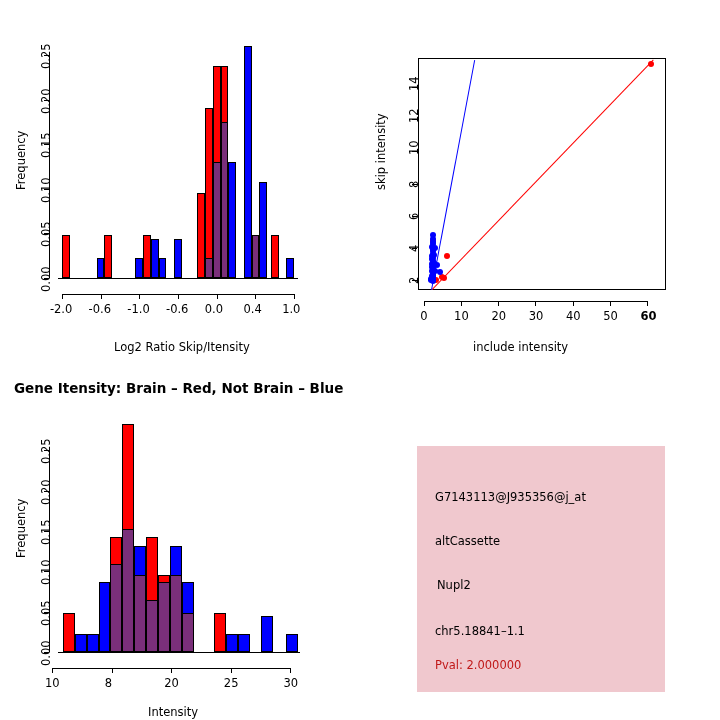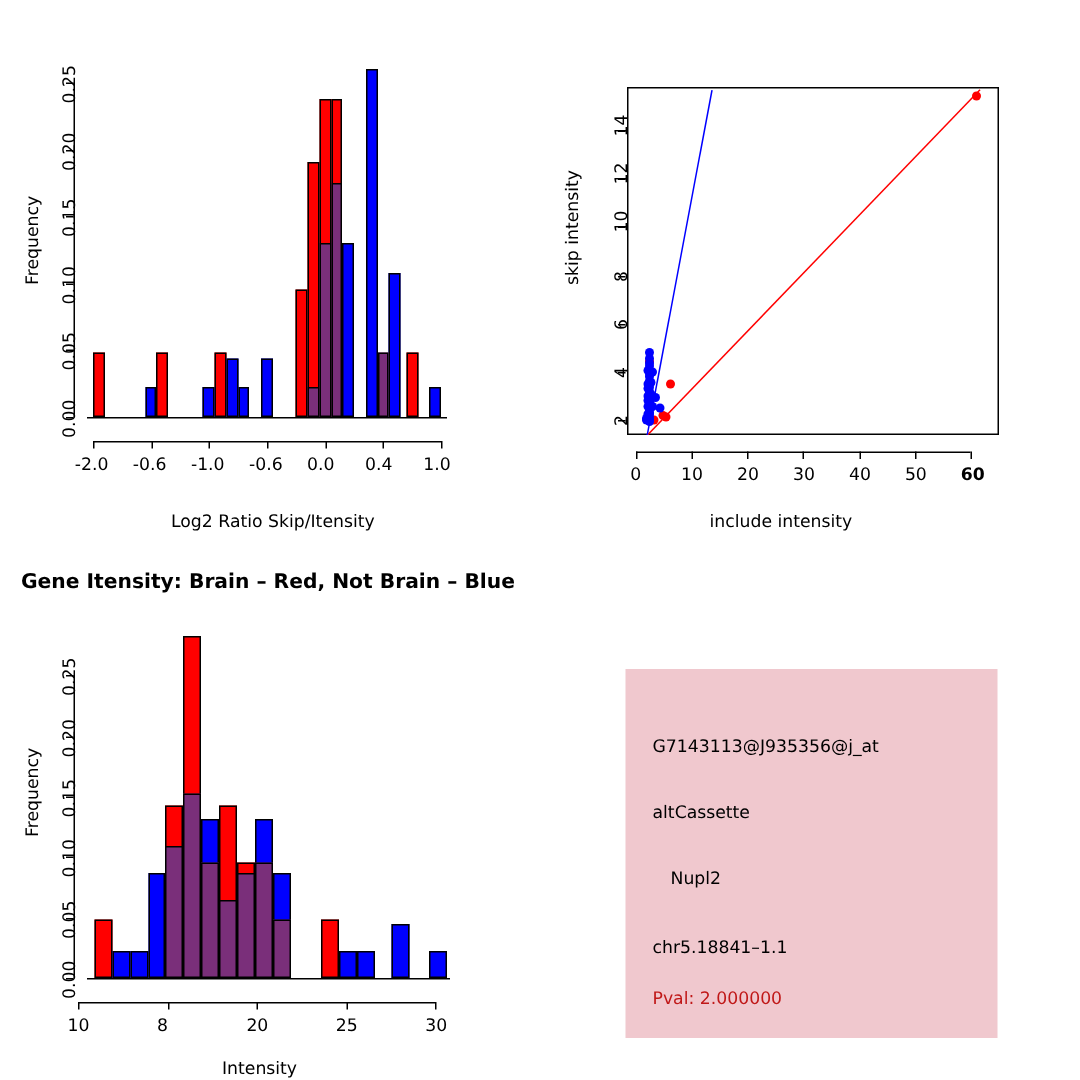--- a/index.html
+++ b/index.html
@@ -236,18 +236,18 @@
         <div class="tickm tickv" style="left: 172.857px; top: 246px;"></div>
         <div class="tick-lab" style="left: 165.857px; top: 254px;">25</div>
         <div class="tickm tickv" style="left: 232.463px; top: 246px;"></div>
         <div class="tick-lab" style="left: 225.463px; top: 254px;">30</div>
       </div>
   </div>
 
   <div class="infoPanel" id="info-panel" style="left:417px;top:418px;width:248px;height:246px;margin-top:28px;">
     <div class="ln" style="left:18px;top:44px;">G7143113@J935356@j_at</div>
     <div class="ln" style="left:18px;top:88px;">altCassette</div>
-    <div class="ln" style="left:30px;top:132px;">Nupl2</div>
+    <div class="ln" style="left:20px;top:132px;">Nupl2</div>
     <div class="ln" style="left:18px;top:178px;">chr5.18841–1.1</div>
     <div class="ln pv" style="left:18px;top:212px;">Pval: 2.000000</div>
   </div>
 
 </div>
 
 </body></html>

